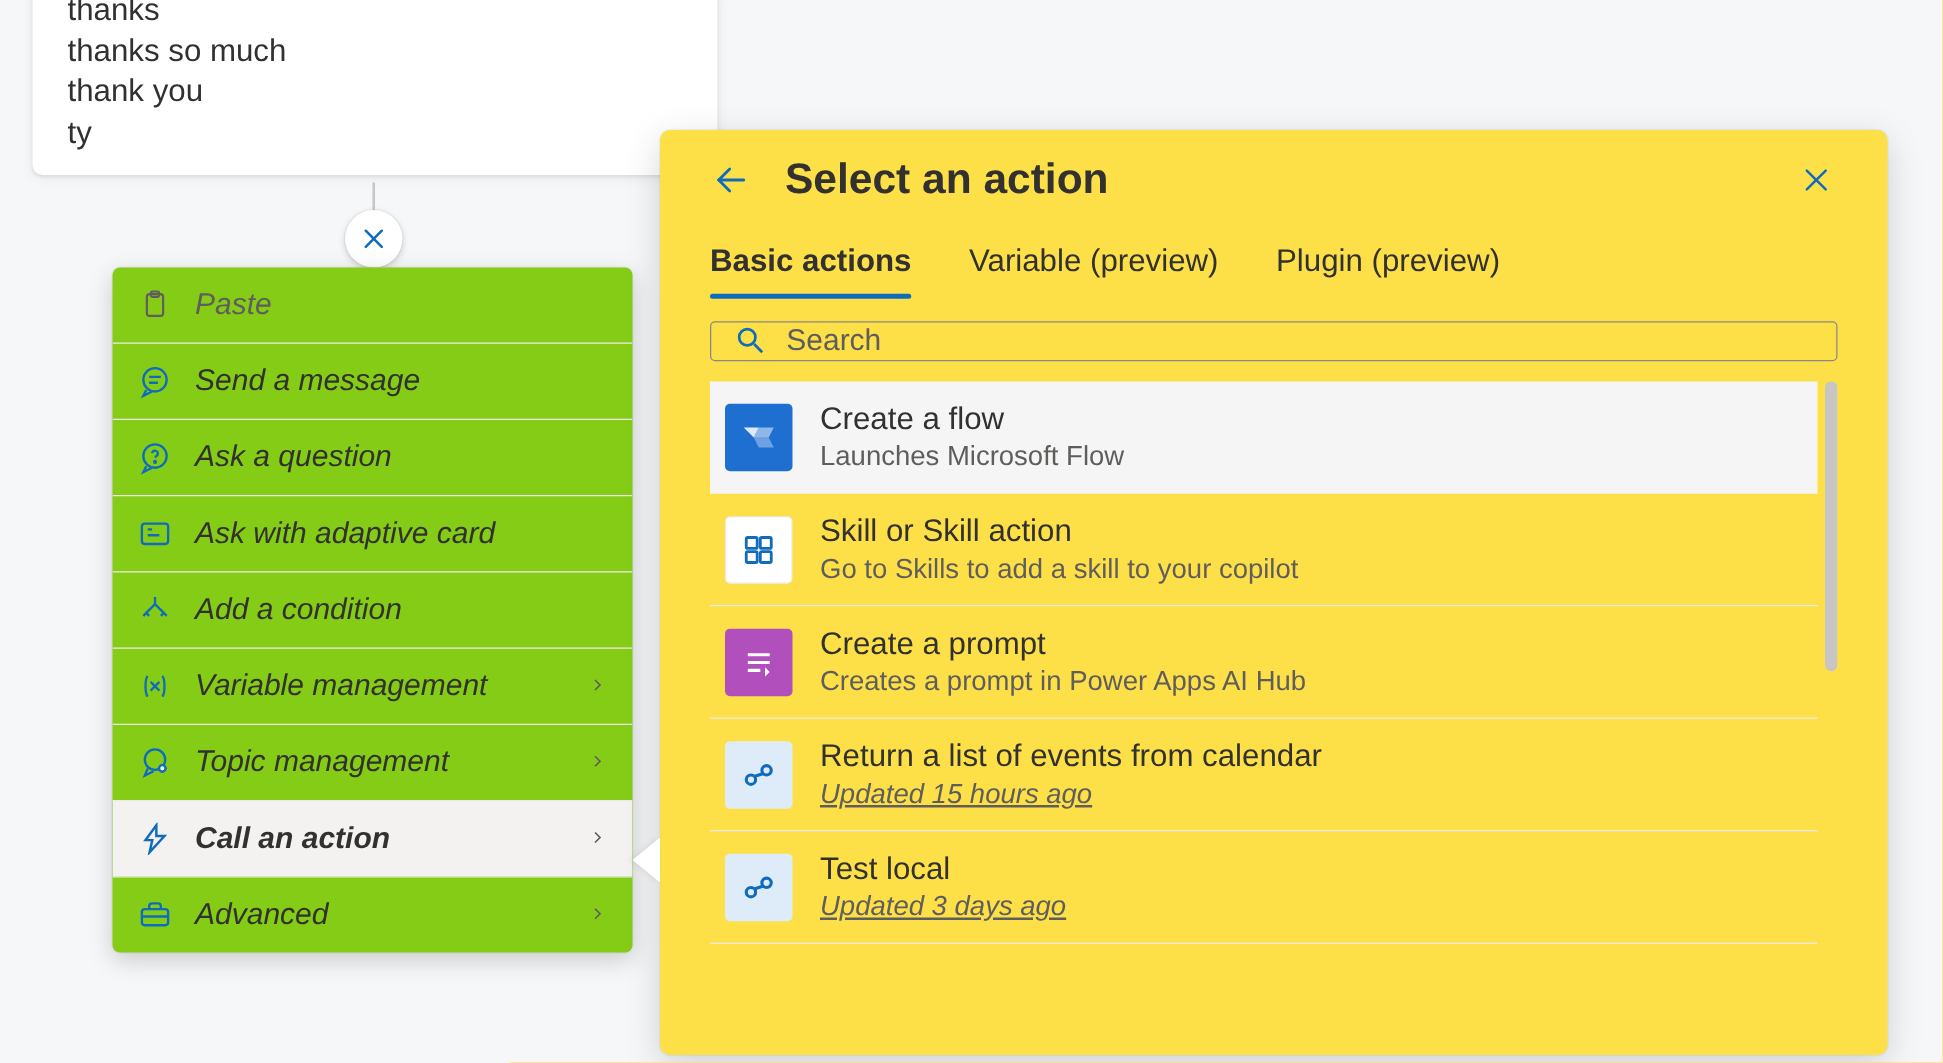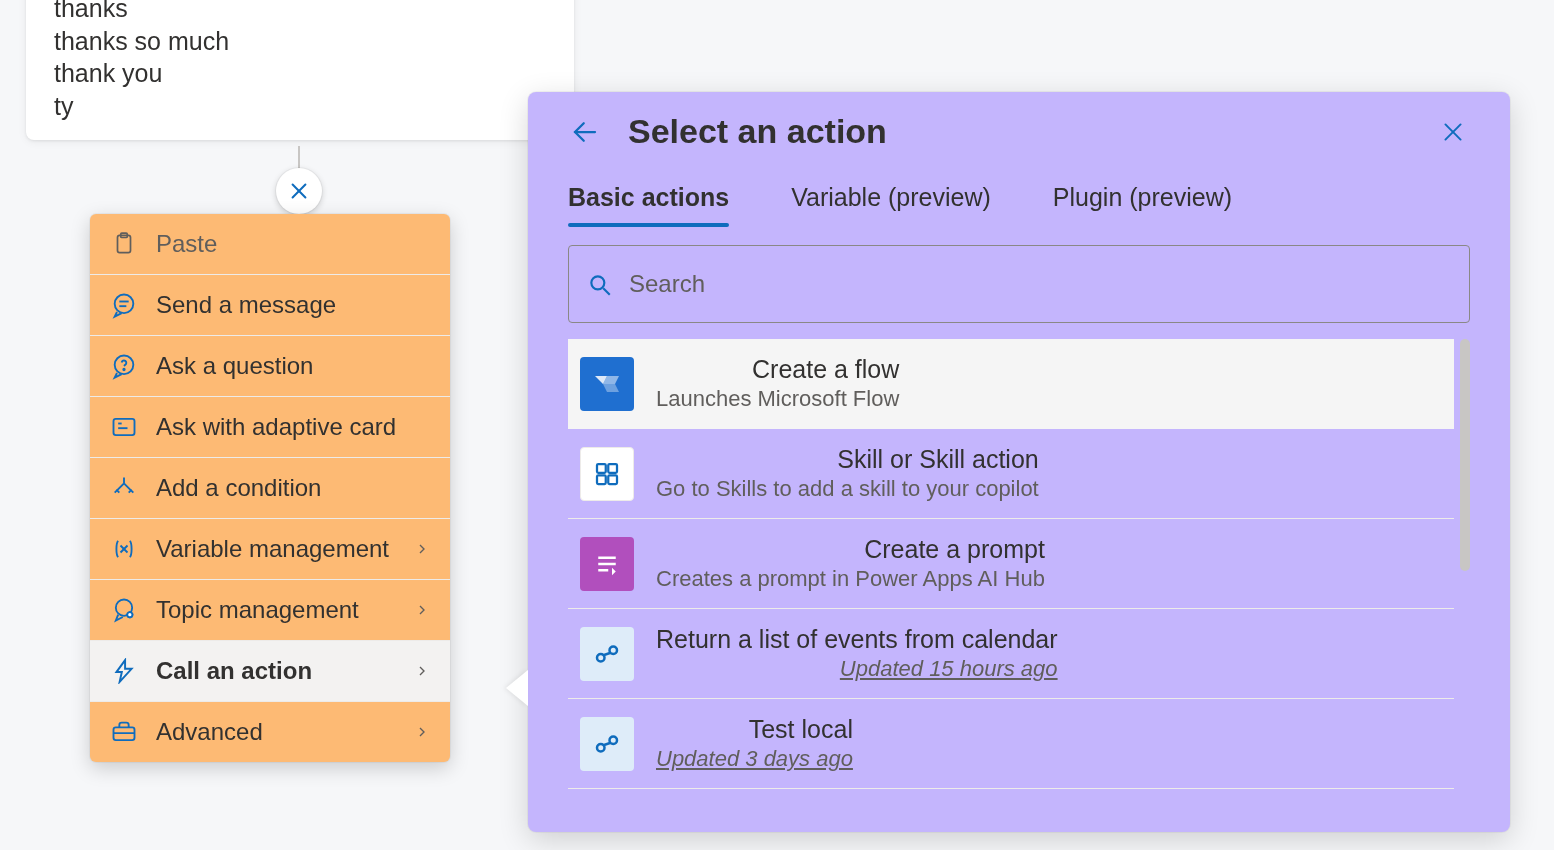--- a/index.html
+++ b/index.html
@@ -45,25 +45,26 @@
     display: flex; align-items: center; justify-content: center;
     box-shadow: 0 2px 6px rgba(0,0,0,.18), 0 0 0 1px rgba(0,0,0,.04);
     font-size: 24px;
     color: #0f6cbd;
     cursor: pointer;
   }
   
   .context-menu {
     position: absolute;
     left: 90px; top: 214px;
-    width: 360px;
-    background: #fdba74;
+    width: 416px;
+    background: #84cc16;
     border-radius: 6px;
     box-shadow: 0 6px 20px rgba(0,0,0,.18), 0 0 0 1px rgba(0,0,0,.04);
     overflow: hidden;
+    font-style: italic;
   }
   .menu-item {
     display: flex; align-items: center;
     gap: 18px;
     padding: 16px 20px;
     font-size: 24px;
     color: #323130;
     cursor: pointer;
     border-top: 1px solid #edebe9;
     position: relative;
@@ -91,24 +92,24 @@
     width: 0; height: 0;
     border-top: 18px solid transparent;
     border-bottom: 18px solid transparent;
     border-right: 22px solid #fff;
     filter: drop-shadow(-2px 0 2px rgba(0,0,0,.07));
     z-index: 5;
   }
   
   .action-panel {
     position: absolute;
-    left: 528px; top: 92px;
+    left: 528px; top: 104px;
     width: 982px;
     height: 740px;
-    background: #c4b5fd;
+    background: #fde047;
     border-radius: 8px;
     box-shadow: 0 8px 30px rgba(0,0,0,.16), 0 0 0 1px rgba(0,0,0,.04);
     padding: 20px 40px 0 40px;
     display: flex; flex-direction: column;
     z-index: 4;
   }
   .panel-header {
     display: flex; align-items: center;
     gap: 26px;
     margin-bottom: 26px;
@@ -124,21 +125,21 @@
     font-weight: 600;
     flex: 1;
   }
   .close-btn {
     width: 34px; height: 34px;
     color: #0f6cbd;
     cursor: pointer;
     display:inline-flex;align-items:center;justify-content:center;
   }
   .tabs {
-    display: flex; gap: 62px;
+    display: flex; gap: 46px;
     border-bottom: 1px solid transparent;
     margin-bottom: 18px;
   }
   .tab {
     font-size: 25px;
     padding: 6px 0 14px 0;
     color: #323130;
     cursor: pointer;
     position: relative;
   }
@@ -147,25 +148,25 @@
   }
   .tab.active::after {
     content: "";
     position: absolute;
     left: 0; right: 0; bottom: -1px;
     height: 4px;
     background: #0f6cbd;
     border-radius: 2px;
   }
   .search-box {
-    display: flex; align-items: flex-end;
+    display: flex; align-items: flex-start;
     gap: 16px;
     border: 1px solid #8a8886;
     border-radius: 4px;
-    padding: 24px 18px;
+    padding: 1px 18px;
     margin-bottom: 16px;
   }
   .search-box svg { color: #0f6cbd; }
   .search-box input {
     border: none; outline: none;
     font-size: 24px;
     flex: 1;
     color: #323130;
     background: transparent;
   }
@@ -191,21 +192,21 @@
     background: #f5f5f5;
     border-bottom-color: transparent;
   }
   .action-icon {
     width: 54px; height: 54px;
     border-radius: 4px;
     display: inline-flex; align-items: center; justify-content: center;
     flex-shrink: 0;
     font-size: 24px;
   }
-  .action-text { display: flex; flex-direction: column; gap: 2px; text-align: right; }
+  .action-text { display: flex; flex-direction: column; gap: 2px; }
   .action-title { font-size: 25px; color: #323130; }
   .action-sub { font-size: 22px; color: #605e5c; }
   .action-sub.italic { font-style: italic; text-decoration: underline; }
   .fake-scrollbar {
     position: absolute;
     right: 0; top: 0;
     width: 10px; height: 232px;
     background: #c8c6c4;
     border-radius: 5px;
   }

